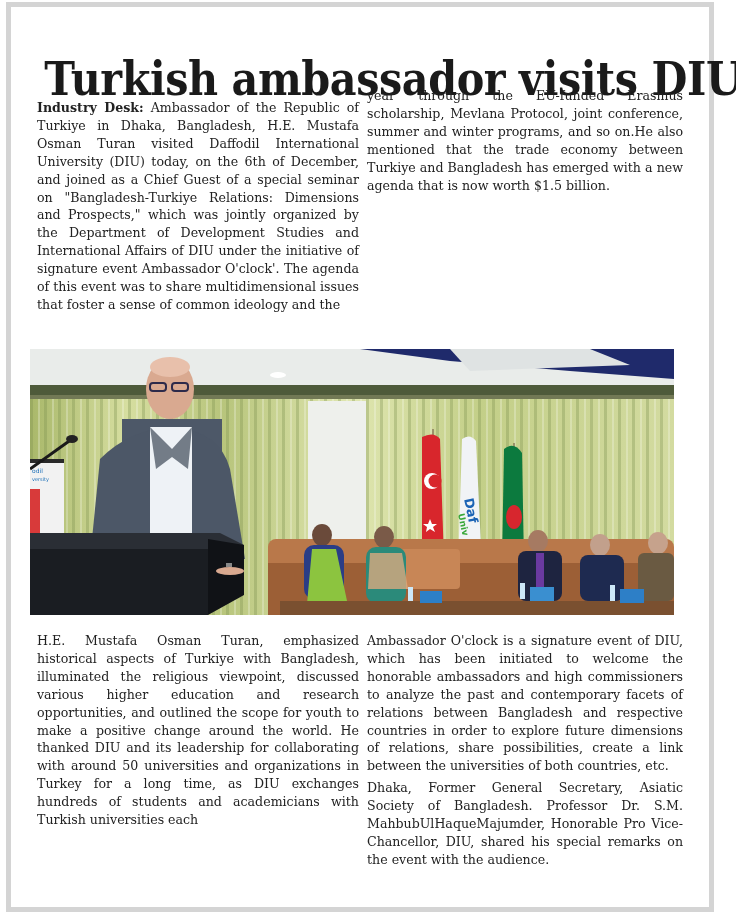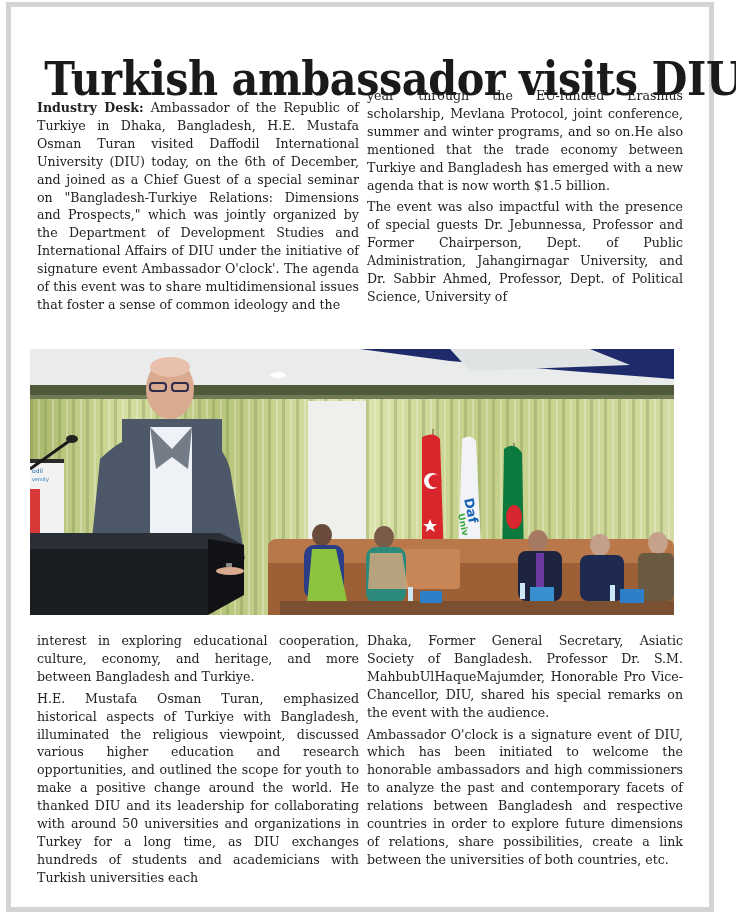--- a/index.html
+++ b/index.html
@@ -36,21 +36,20 @@
 <div class="frame"></div>
 
 <h1 class="headline">Turkish ambassador visits DIU</h1>
 
 <div class="col col-top-left">
   <p><span class="kicker">Industry Desk:</span><span> Ambassador of the Republic of Turkiye in Dhaka, Bangladesh, H.E. Mustafa Osman Turan visited Daffodil International University (DIU) today, on the 6th of December, and joined as a Chief Guest of a special seminar on "Bangladesh-Turkiye Relations: Dimensions and Prospects," which was jointly organized by the Department of Development Studies and International Affairs of DIU under the initiative of signature event Ambassador O'clock'. The agenda of this event was to share multidimensional issues that foster a sense of common ideology and the</span></p>
 </div>
 
 <div class="col col-top-right">
   <p>year through the EU-funded Erasmus scholarship, Mevlana Protocol, joint conference, summer and winter programs, and so on.He also mentioned that the trade economy between Turkiye and Bangladesh has emerged with a new agenda that is now worth $1.5 billion.</p>
-  <p>The event was also impactful with the presence of special guests Dr. Jebunnessa, Professor and Former Chairperson, Dept. of Public Administration, Jahangirnagar University, and Dr. Sabbir Ahmed, Professor, Dept. of Political Science, University of</p>
 </div>
 
 <div class="photo">
   <svg width="644" height="266" viewBox="0 0 644 266" xmlns="http://www.w3.org/2000/svg">
     <defs>
       <linearGradient id="curt" x1="0" x2="1" y1="0" y2="0">
         <stop offset="0" stop-color="#a9b86a"></stop>
         <stop offset="0.15" stop-color="#d6dea0"></stop>
         <stop offset="0.3" stop-color="#b8c57c"></stop>
         <stop offset="0.5" stop-color="#dfe6b0"></stop>
@@ -138,20 +137,19 @@
     <rect x="390" y="242" width="22" height="12" fill="#2d7fc7"></rect>
     <rect x="500" y="238" width="24" height="14" fill="#3a8fd0"></rect>
     <rect x="590" y="240" width="24" height="14" fill="#2d7fc7"></rect>
     <rect x="378" y="238" width="5" height="14" fill="#cde7f7"></rect>
     <rect x="490" y="234" width="5" height="16" fill="#cde7f7"></rect>
     <rect x="580" y="236" width="5" height="16" fill="#cde7f7"></rect>
   </svg>
 </div>
 
 <div class="col col-bot-left">
-  <p>interest in exploring educational cooperation, culture, economy, and heritage, and more between Bangladesh and Turkiye.</p>
   <p>H.E. Mustafa Osman Turan, emphasized historical aspects of Turkiye with Bangladesh, illuminated the religious viewpoint, discussed various higher education and research opportunities, and outlined the scope for youth to make a positive change around the world. He thanked DIU and its leadership for collaborating with around 50 universities and organizations in Turkey for a long time, as DIU exchanges hundreds of students and academicians with Turkish universities each</p>
 </div>
 
 <div class="col col-bot-right">
+  <p>Ambassador O'clock is a signature event of DIU, which has been initiated to welcome the honorable ambassadors and high commissioners to analyze the past and contemporary facets of relations between Bangladesh and respective countries in order to explore future dimensions of relations, share possibilities, create a link between the universities of both countries, etc.</p>
   <p>Dhaka, Former General Secretary, Asiatic Society of Bangladesh.  Professor Dr. S.M. MahbubUlHaqueMajumder, Honorable Pro Vice-Chancellor, DIU, shared his special remarks on the event with the audience.</p>
-  <p>Ambassador O'clock is a signature event of DIU, which has been initiated to welcome the honorable ambassadors and high commissioners to analyze the past and contemporary facets of relations between Bangladesh and respective countries in order to explore future dimensions of relations, share possibilities, create a link between the universities of both countries, etc.</p>
 </div>
 
 </body></html>

